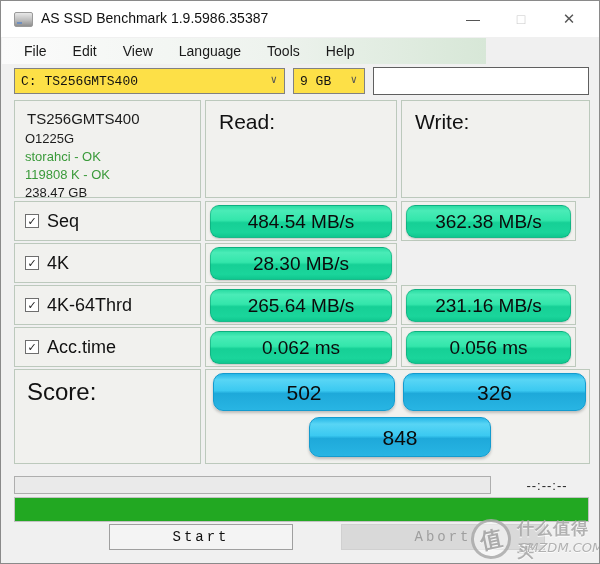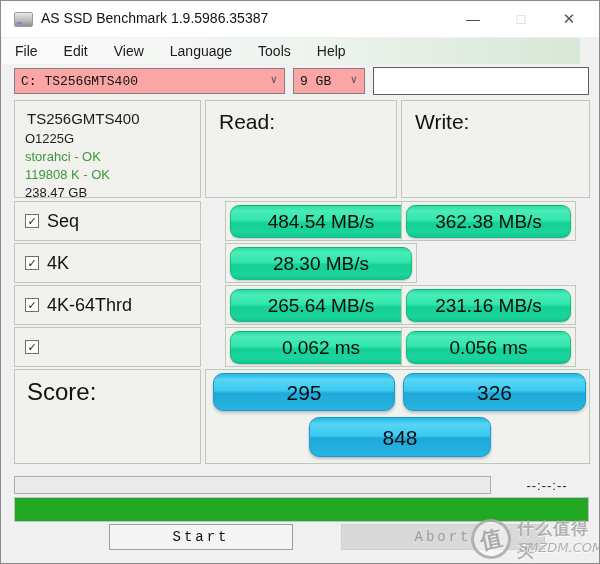--- a/index.html
+++ b/index.html
@@ -15,48 +15,48 @@
               border:1px solid #9a9a9a; border-radius:2px; }
   .app-icon::after { content:""; position:absolute; left:2px; bottom:2px; width:5px; height:2px; background:#6f8fbf; }
   .title-text { position:absolute; left:40px; top:9px; font-size:14px; color:#111; }
   .win-btn { position:absolute; top:0; width:44px; height:36px; text-align:center; line-height:36px;
              font-size:14px; color:#555; cursor:default; }
   .btn-min { right:104px; }
   .btn-max { right:56px; color:#c9c9c9; }
   .btn-close { right:8px; font-size:15px; }
 
   
-  .menubar { position:absolute; left:1px; top:37px; width:578px; height:26px;
+  .menubar { position:absolute; left:1px; top:37px; width:484px; height:26px;
              background:linear-gradient(90deg,#fbfbfb 0%,#eef3ee 55%,#d7e7d7 100%);
-             display:flex; align-items:center; padding-left:0; }
+             display:flex; align-items:center; padding-left:9px; }
   .menu-item { padding:4px 13px; font-size:14px; color:#1a1a1a; }
 
   
-  .combo { position:absolute; height:26px; background:#fca5a5; border:1px solid #818181;
+  .combo { position:absolute; height:26px; background:#fde047; border:1px solid #818181;
            font-family:"Liberation Mono",monospace; font-size:13px; color:#111;
            display:flex; align-items:center; padding:0 6px; }
   .combo .chev { position:absolute; right:7px; top:4px; font-size:11px; color:#555; }
   .combo-drive { left:13px; top:67px; width:271px; }
   .combo-size  { left:292px; top:67px; width:72px; }
   .free-field  { position:absolute; left:372px; top:66px; width:216px; height:28px;
                  background:#ffffff; border:1px solid #5f5f5f; font-size:13px; padding:0 5px; }
 
   
   .cell { position:absolute; background:#f1f1ee; border:1px solid #bcc9bc; }
   .info-panel   { left:13px;  top:99px; width:187px; height:98px; padding:6px 0 0 10px; }
   .read-panel   { left:204px; top:99px; width:192px; height:98px; }
   .write-panel  { left:400px; top:99px; width:189px; height:98px; }
   .col-header { font-size:21px; color:#111; padding:9px 0 0 13px; }
 
   .info-model    { font-size:15px; color:#1c1c1c; margin:3px 0 4px 2px; }
   .info-line     { font-size:13px; color:#1c1c1c; margin-bottom:3px; }
   .info-ok       { font-size:13px; color:#3a9a3a; margin-bottom:3px; }
 
   .row-label-cell { left:13px; width:187px; height:40px; display:flex; align-items:center; padding-left:10px; }
-  .badge-cell-r   { left:204px; width:192px; height:40px;margin-left:20px; }
+  .badge-cell-r   { left:204px; width:192px; height:40px; }
   .badge-cell-w   { left:400px; width:175px; height:40px; }
   .row-label { font-size:18px; color:#111; margin-left:8px; }
 
   .checkbox { width:14px; height:14px; background:#fff; border:1px solid #6e6e6e;
               font-size:11px; line-height:12px; text-align:center; color:#222; flex:0 0 auto; }
 
   .badge { position:absolute; left:4px; top:3px; right:4px; height:33px;
            border-radius:9px; border:1px solid rgba(10,150,110,.5);
            background:linear-gradient(180deg,#2adca3 0%,#4aecb7 15%,#33e6ab 46%,#16d096 54%,#1ad59b 85%,#10c78f 100%);
            box-shadow:0 1px 2px rgba(0,0,0,.18);
@@ -176,33 +176,34 @@
   </div>
   <div class="cell badge-cell-r" style="top:284px;">
     <div class="badge">265.64 MB/s</div>
   </div>
   <div class="cell badge-cell-w" style="top:284px;">
     <div class="badge">231.16 MB/s</div>
   </div>
 
   <div class="cell row-label-cell" style="top:326px;">
     <span class="checkbox">✓</span>
+    <span class="row-label">Acc.time</span>
   </div>
   <div class="cell badge-cell-r" style="top:326px;">
     <div class="badge">0.062 ms</div>
   </div>
   <div class="cell badge-cell-w" style="top:326px;">
     <div class="badge">0.056 ms</div>
   </div>
 
   <div class="cell score-label-cell">
     <span class="score-label">Score:</span>
   </div>
   <div class="cell score-pills-cell"></div>
-  <div class="pill pill-read">295</div>
+  <div class="pill pill-read">502</div>
   <div class="pill pill-write">326</div>
   <div class="pill pill-total">848</div>
 
   <div class="status-bar"></div>
   <div class="time-text">--:--:--</div>
   <div class="progress-track">
     <div class="progress-fill" style="width: 100%;"></div>
   </div>
 
   <div class="btn btn-start">Start</div>

